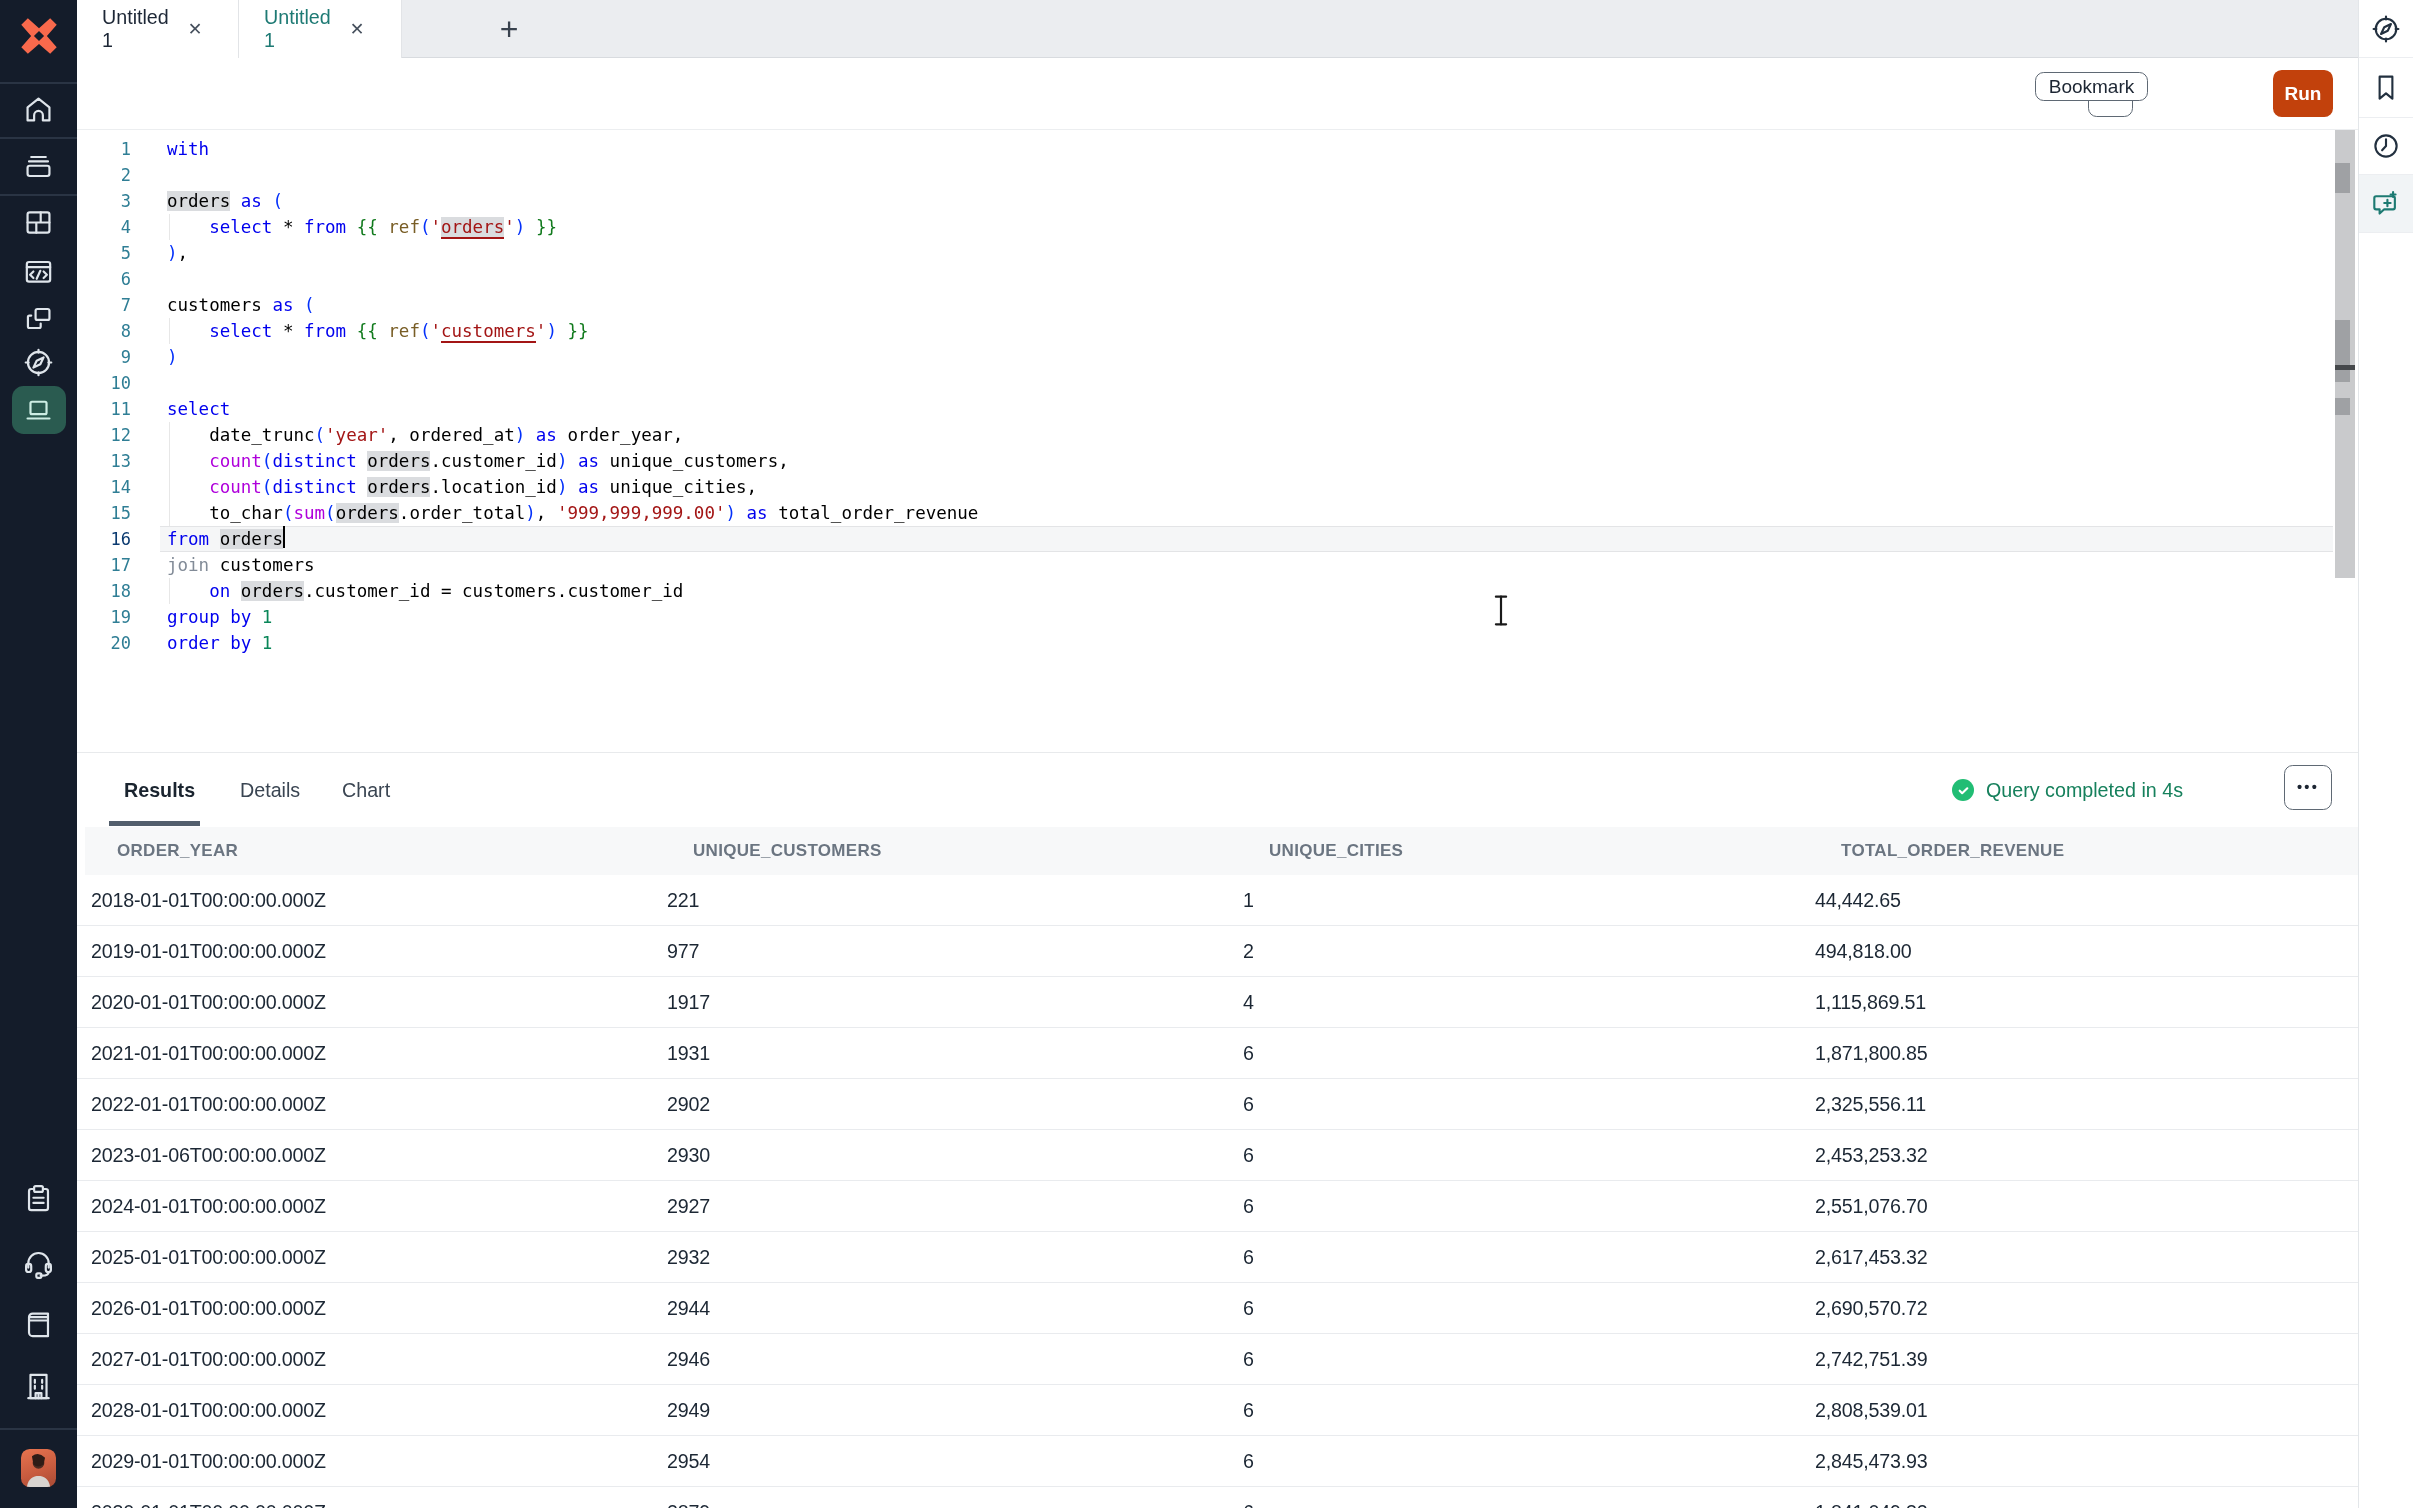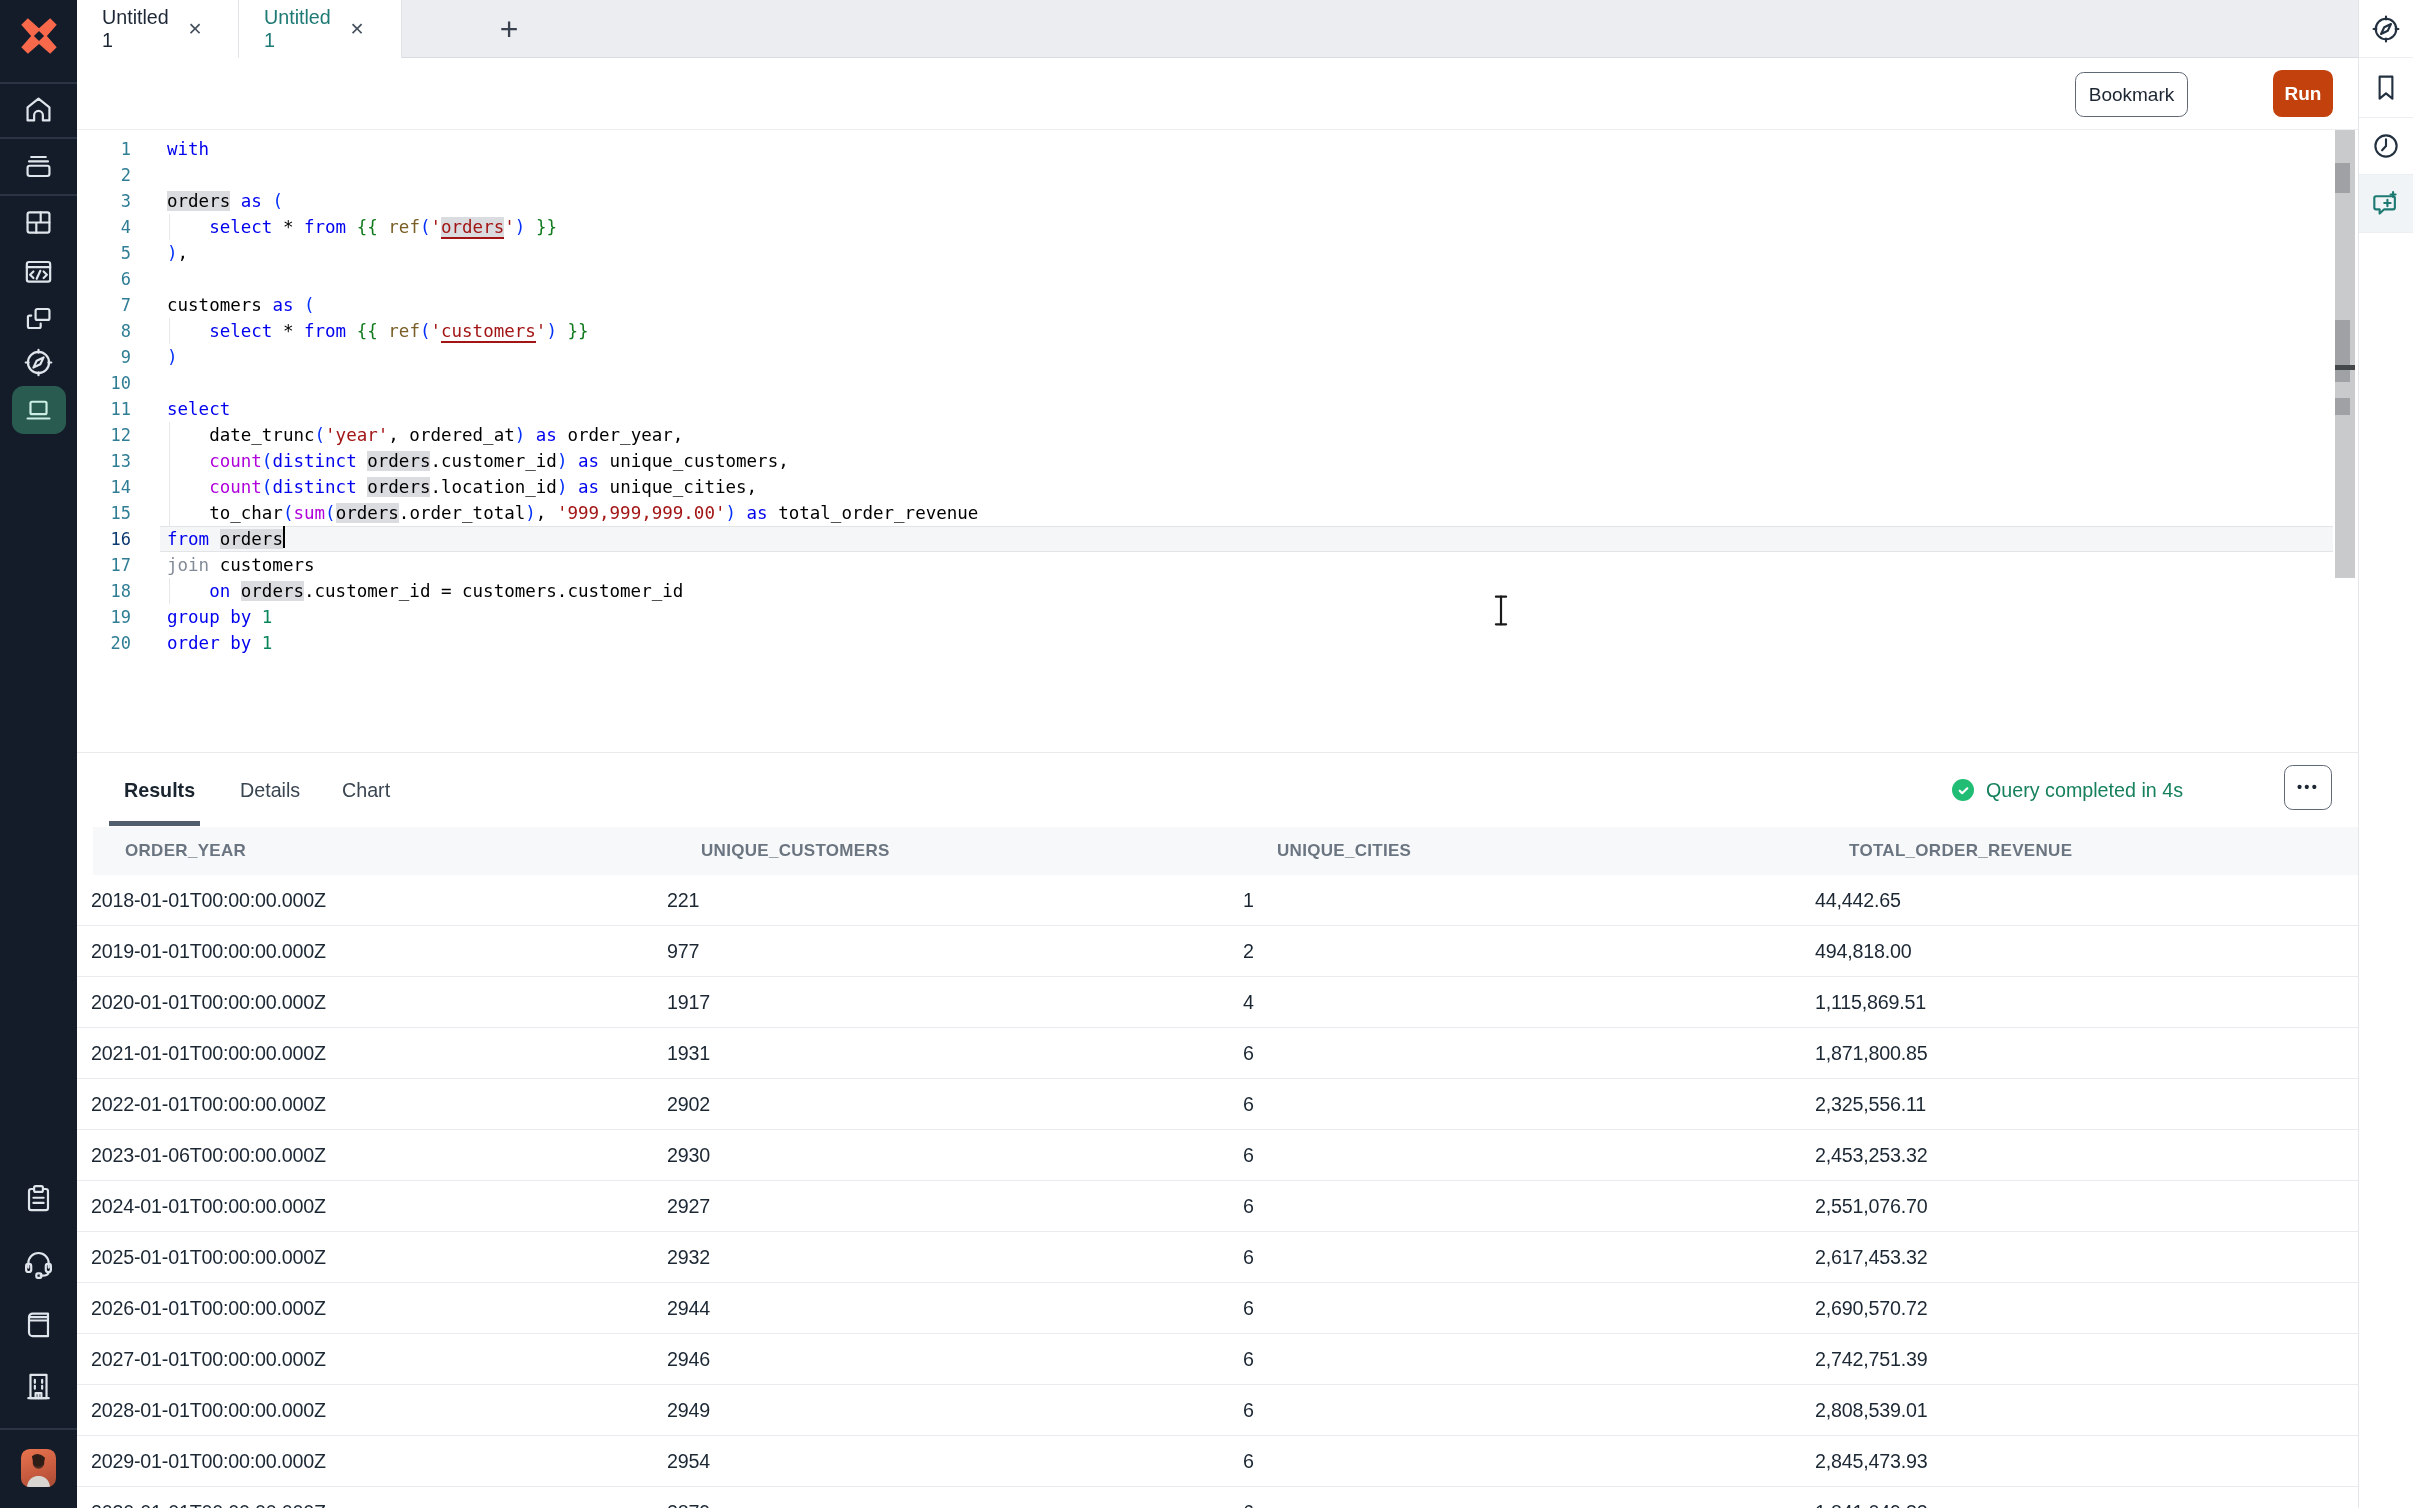--- a/index.html
+++ b/index.html
@@ -36,21 +36,21 @@
   .tab .x { margin-left:19px; font-size:17.5px; color:#454f5c; cursor:pointer; }
   .newtab { position:absolute; left:410px; top:0; width:44px; height:58px; display:flex; align-items:center; justify-content:center;
             font-size:32px; font-weight:300; color:#39424e; cursor:pointer; }
 
   
   .toolbar { position:absolute; left:0; top:58px; width:100%; height:71px; background:#fff; }
   .btn { position:absolute; display:flex; align-items:center; justify-content:center; border:1.8px solid #5f6974; border-radius:8.7px;
          background:#fff; font-size:19px; color:#1d2633; cursor:pointer; }
   .dots { letter-spacing:2.2px; font-size:14.6px; font-weight:bold; color:#1d2633; }
   .btn-more1 { left:2011px; top:14px; width:45px; height:45px; }
-  .btn-bookmark { left:1998px; top:14px; width:113px; height:45px; }
+  .btn-bookmark { left:1958px; top:14px; width:113px; height:29px; }
   .btn-run { left:2196px; top:12.4px; width:60px; height:47px; background:#c2410c; border:none; color:#fff; font-weight:bold; border-radius:8.7px; }
 
   
   .editor { position:absolute; left:0; top:129px; width:100%; height:623px; background:#fff; border-top:1.5px solid #eceef0; }
   .code-line { position:relative; height:26px; }
   .code-line .ln { position:absolute; left:0; top:0; width:54px; text-align:right;
                    font-family:"DejaVu Sans Mono","Liberation Mono",monospace; font-size:17px; line-height:26px; color:#2f7e95; }
   .code-line.current .ln { color:#0b3a70; }
   .code-line.current::before { content:''; position:absolute; left:83px; right:25px; top:0; bottom:0;
                                background:#f5f6f7; border-top:1.5px solid #e3e4e6; border-bottom:1.5px solid #e3e4e6; }
@@ -79,21 +79,21 @@
   
   .results { position:absolute; left:0; top:752px; width:100%; height:756px; background:#fff; border-top:1.5px solid #e8eaec; }
   .rtabs { position:absolute; left:0; top:0; width:100%; height:74px; background:#fff; }
   .rtab { position:absolute; top:0; height:74px; display:flex; align-items:center; font-size:19.7px; color:#3a4552; cursor:pointer; }
   .rtab.active { font-weight:bold; color:#1a242f; }
   .rtab-underline { position:absolute; left:32px; top:68px; width:91px; height:5.1px; background:#525e6c; }
   .status { position:absolute; top:0; height:74px; right:175px; display:flex; align-items:center; }
   .status .txt { font-size:19.7px; color:#16805c; margin-left:11.7px; }
   .btn-more2 { left:2207px; top:11.7px; width:48px; height:45px; position:absolute; }
 
-  .thead { position:absolute; left:16px; top:74px; width:100%; height:49px; background:#f7f8f9; border-bottom:1.5px solid #e5e7ea;
+  .thead { position:absolute; left:8px; top:74px; width:100%; height:49px; background:#f7f8f9; border-bottom:1.5px solid #e5e7ea;
            display:grid; grid-template-columns:576px 576px 572px 1fr; padding-left:32px; align-items:center; }
   .thead span { font-size:17px; font-weight:bold; color:#6b7581; letter-spacing:0.3px; }
   .tbody { position:absolute; left:0; top:122px; width:100%; height:634px; overflow:hidden; }
   .trow { display:grid; grid-template-columns:576px 576px 572px 1fr; padding-left:14px; height:51px; align-items:center;
           border-bottom:1.5px solid #e9ebee; font-size:19.7px; color:#1c2734; letter-spacing:-0.2px; background:#fff; }
 
   
   .check { width:22px; height:22px; border-radius:50%; background:#21bd74; display:flex; align-items:center; justify-content:center; }
   .check svg { width:13px; height:13px; stroke:#fff; stroke-width:4; fill:none; stroke-linecap:round; stroke-linejoin:round; }
 

